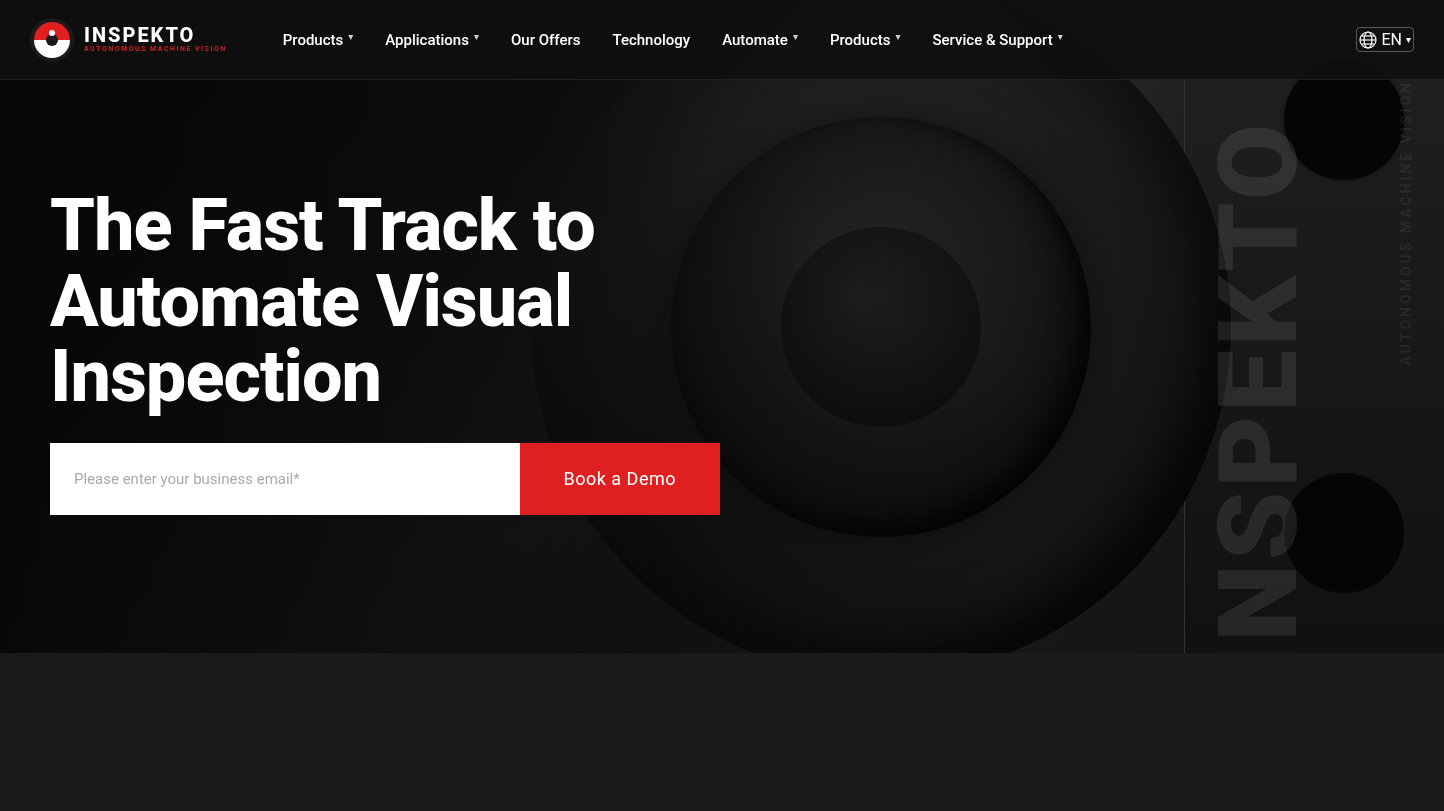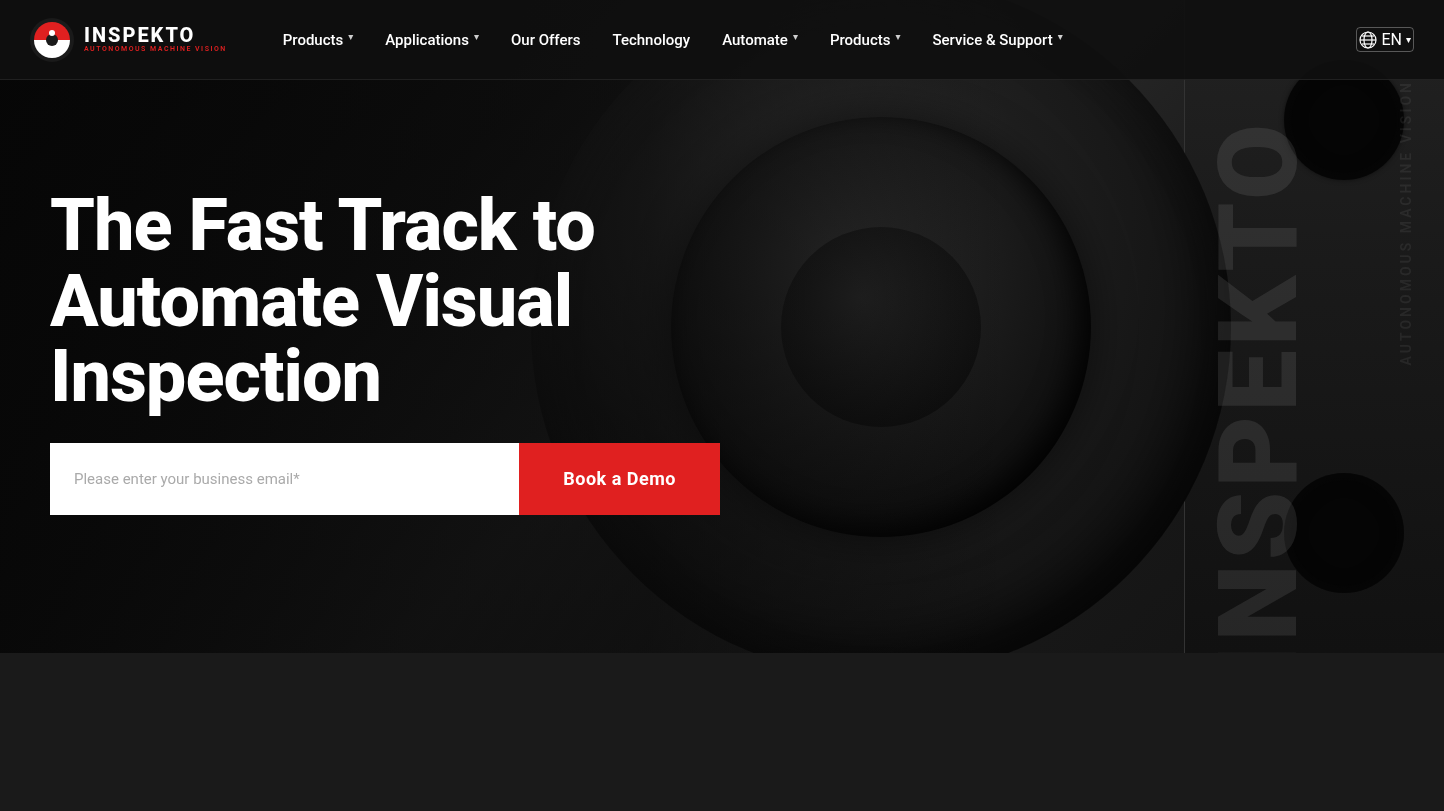--- a/index.html
+++ b/index.html
@@ -295,21 +295,21 @@
       font-size: 15px;
     }
 
     .book-demo-btn {
       height: 72px;
       padding: 4px 44px;
       background: #e02020;
       color: #ffffff;
       border: none;
       font-size: 18px;
-      font-weight: 700;
+      font-weight: 400;
       cursor: pointer;
       white-space: nowrap;
       font-family: inherit;
       transition: background 0.2s;
       letter-spacing: 0.5px;
     }
 
     
     .hero-overlay {
       position: absolute;

